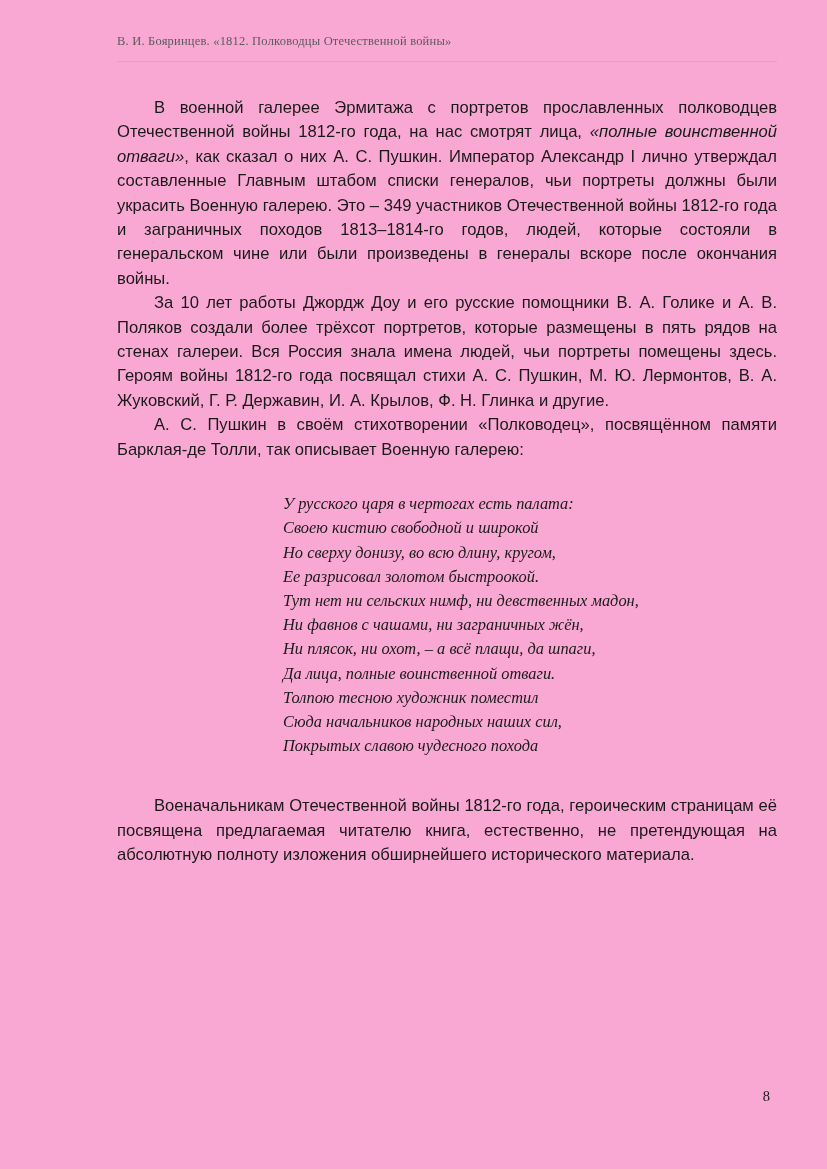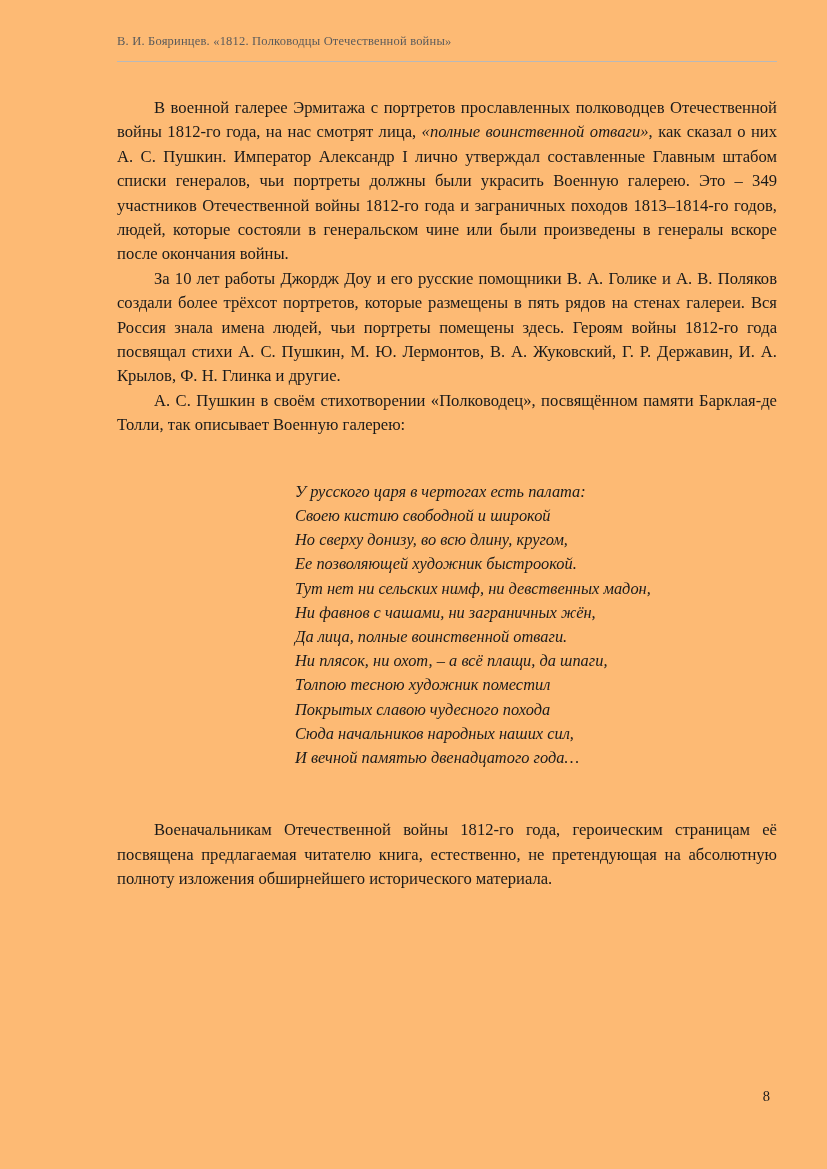--- a/index.html
+++ b/index.html
@@ -13,21 +13,21 @@
     position: relative;
     font-family: "Liberation Serif", "DejaVu Serif", serif;
     color: #1a1a1a;
     overflow: hidden;
   }
   .page {
     position: absolute;
     top: 0; left: 0;
     width: 827px;
     height: 1169px;
-    background: #fdba74;
+    background: #f9a8d4;
   }
   
   .running-head {
     position: absolute;
     left: 117px;
     top: 34px;
     width: 660px;
   }
   .running-head-text {
     font-size: 12.5px;
@@ -52,28 +52,28 @@
     width: 660px;
   }
   p.para {
     margin: 0;
     font-size: 16.6px;
     line-height: 24.4px;
     text-align: justify;
     text-indent: 37px;
     hyphens: manual;
     -webkit-hyphens: manual;
-    font-family: Liberation Serif, serif;
+    font-family: Liberation Sans, sans-serif;
   }
   p.para em {
     font-style: italic;
   }
   
   .verse {
-    margin: 12px;
+    margin: 0;
     padding: 0;
     list-style: none;
   }
   .verse-spacer-top { height: 30px; }
   .verse-spacer-bottom { height: 36px; }
   .verse-line {
     font-style: italic;
     font-size: 16.4px;
     line-height: 24.2px;
     padding-left: 166px;
@@ -106,29 +106,28 @@
     <div id="paras-before">
         <p class="para"><span>В военной галерее Эрмитажа с портретов прославленных полководцев Отечественной войны 1812-го года, на нас смотрят лица, </span><em>«полные воинственной отваги»</em><span>, как сказал о них А. С. Пушкин. Император Александр I лично утверждал составленные Главным штабом списки генералов, чьи портреты должны были украсить Военную галерею. Это – 349 участников Отечественной войны 1812-го года и заграничных походов 1813–1814-го годов, людей, которые состояли в генеральском чине или были произведены в генералы вскоре после окончания войны.</span></p>
         <p class="para"><span>За 10 лет работы Джордж Доу и его русские помощники В. А. Голике и А. В. Поляков создали более трёхсот портретов, которые размещены в пять рядов на стенах галереи. Вся Россия знала имена людей, чьи портреты помещены здесь. Героям войны 1812-го года посвящал стихи А. С. Пушкин, М. Ю. Лермонтов, В. А. Жуковский, Г. Р. Державин, И. А. Крылов, Ф. Н. Глинка и другие.</span></p>
         <p class="para"><span>А. С. Пушкин в своём стихотворении «Полководец», посвящённом памяти Барклая-де Толли, так описывает Военную галерею:</span></p>
       </div>
     <div class="verse-spacer-top"></div>
     <div class="verse" id="verse-block">
         <div class="verse-line">У русского царя в чертогах есть палата:</div>
         <div class="verse-line">Своею кистию свободной и широкой</div>
         <div class="verse-line">Но сверху донизу, во всю длину, кругом,</div>
-        <div class="verse-line">Ее позволяющей художник быстроокой.</div>
+        <div class="verse-line">Ее разрисовал золотом быстроокой.</div>
         <div class="verse-line">Тут нет ни сельских нимф, ни девственных мадон,</div>
         <div class="verse-line">Ни фавнов с чашами, ни заграничных жён,</div>
+        <div class="verse-line">Ни плясок, ни охот, – а всё плащи, да шпаги,</div>
         <div class="verse-line">Да лица, полные воинственной отваги.</div>
-        <div class="verse-line">Ни плясок, ни охот, – а всё плащи, да шпаги,</div>
         <div class="verse-line">Толпою тесною художник поместил</div>
+        <div class="verse-line">Сюда начальников народных наших сил,</div>
         <div class="verse-line">Покрытых славою чудесного похода</div>
-        <div class="verse-line">Сюда начальников народных наших сил,</div>
-        <div class="verse-line">И вечной памятью двенадцатого года…</div>
       </div>
     <div class="verse-spacer-bottom"></div>
     <div id="paras-after">
         <p class="para"><span>Военачальникам Отечественной войны 1812-го года, героическим страницам её посвящена предлагаемая читателю книга, естественно, не претендующая на абсолютную полноту изложения обширнейшего исторического материала.</span></p>
       </div>
   </div>
 
   <div class="folio">8</div>
 
 </div>

